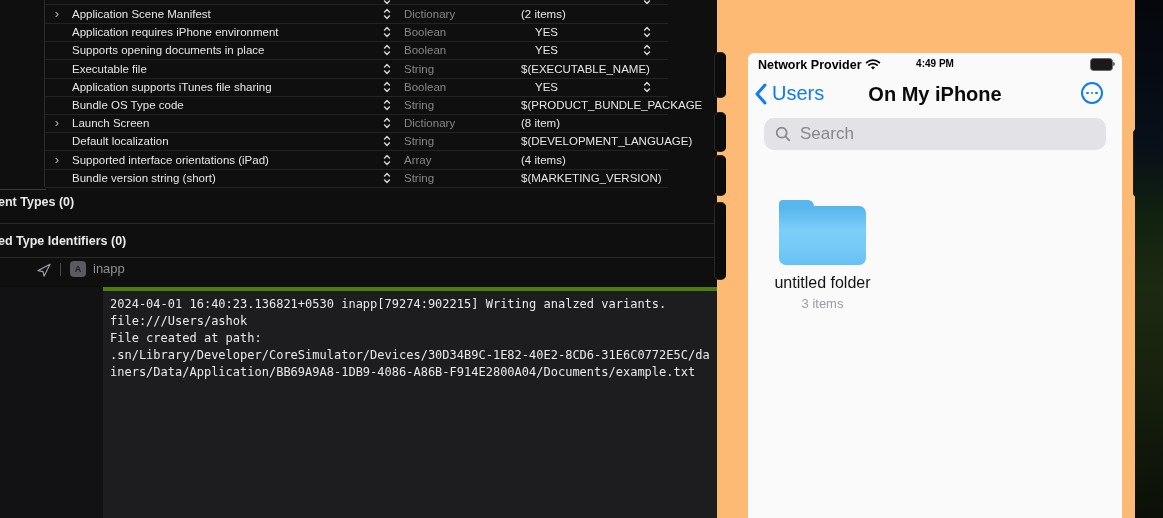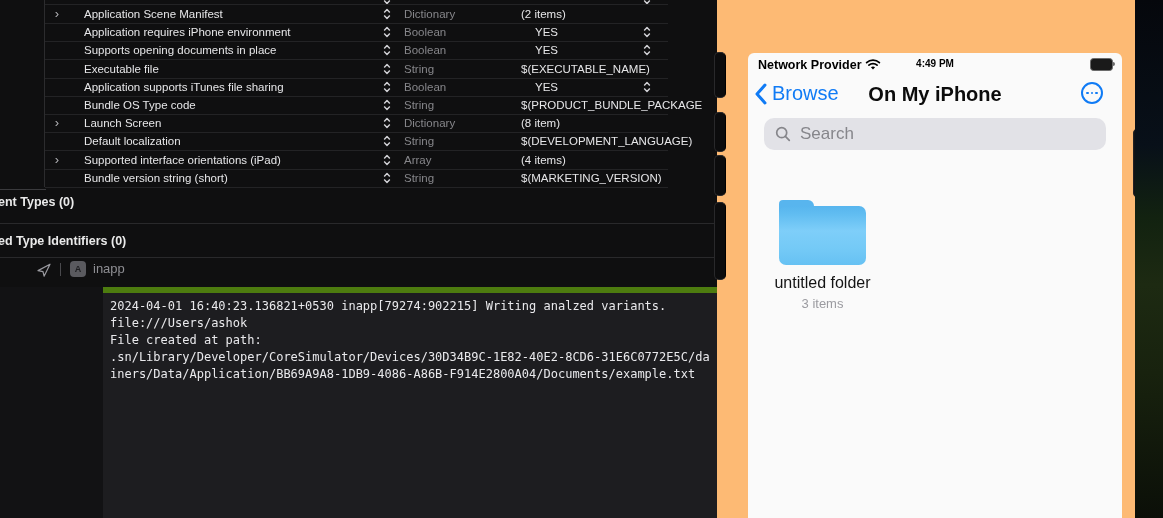--- a/index.html
+++ b/index.html
@@ -8,21 +8,21 @@
 
   
   #xcode{position:absolute;left:0;top:0;width:717px;height:518px;background:#0f0f10;}
 
   #plist-table{position:absolute;left:44px;top:0;width:623px;height:187px;
                border-left:1px solid #2c2c2e;}
   .plist-row{position:absolute;left:0;width:623px;height:18px;
              border-bottom:1px solid #232325;font-size:11.5px;color:#e6e6e8;}
   .plist-row .cell{position:absolute;top:0;height:18px;line-height:18px;white-space:nowrap;}
   .disc{left:4px;width:16px;color:#b2b2b6;font-size:13px;text-align:center;}
-  .keyc{left:39px;width:300px;overflow:hidden;}
+  .keyc{left:27px;width:300px;overflow:hidden;}
   .stepc{left:335px;width:14px;display:flex;align-items:center;justify-content:center;}
   .typec{left:359px;width:72px;color:#86868a;}
   .valc{left:437px;width:182px;overflow:hidden;margin-left:39px;}
   .valc.bool{padding-left:14px;width:168px;}
   .vstepc{left:595px;width:14px;display:flex;align-items:center;justify-content:center;}
   .partial{height:4px;overflow:hidden;border-bottom:1px solid #232325;}
   .partial .stepc,.partial .vstepc{top:-10px;}
 
   #table-foot-line{position:absolute;left:0;top:189px;width:46px;height:1px;background:#3a3a3d;}
 
@@ -35,21 +35,21 @@
   #loc-arrow{position:absolute;left:36px;top:4px;}
   #tb-divider{position:absolute;left:60px;top:5px;width:1px;height:13px;background:#49494d;}
   #proc-badge{position:absolute;left:70px;top:3px;width:16px;height:16px;border-radius:4px;
               background:#5a5a5f;display:flex;align-items:center;justify-content:center;}
   #proc-badge span{font-size:9px;font-weight:bold;color:#1d1d20;}
   #proc-name{position:absolute;left:93px;top:3px;font-size:13px;color:#8e8e93;}
 
   
   #console-gutter{position:absolute;left:0;top:287px;width:103px;height:231px;background:#121214;}
   #console-out{position:absolute;left:103px;top:287px;width:614px;height:231px;background:#1d1d20;
-               border-top:6px solid #4d7c0f;box-sizing:border-box;overflow:hidden;}
+               border-top:4px solid #4d7c0f;box-sizing:border-box;overflow:hidden;}
   .console-line{margin:0 0 0 7px;font-family:"DejaVu Sans Mono",monospace;font-size:12px;
                 line-height:17px;color:#e9e9ec;white-space:pre;}
   #console-out .console-line:first-child{margin-top:5px;}
 
   
   #sim-bezel{position:absolute;left:717px;top:0;width:418px;height:518px;background:#fdba74;}
   .side-btn{position:absolute;left:-3px;width:10px;border-radius:5px;background:#0c0c0d;
             border:1px solid #29292b;border-right-color:#000;}
 
   #sim-screen{position:absolute;left:31px;top:53px;width:374px;height:465px;background:#fafafa;
@@ -315,21 +315,21 @@
           <div class="shell"></div>
           <div class="cap"></div>
         </div>
       </div>
 
       <div id="nav-bar">
         <div id="back-btn">
           <svg width="13" height="22" viewBox="0 0 13 22">
             <path d="M11 2 L3 11 L11 20" fill="none" stroke="#107bf5" stroke-width="3" stroke-linecap="round" stroke-linejoin="round"></path>
           </svg>
-          <span id="back-label">Browse</span>
+          <span id="back-label">Users</span>
         </div>
         <div id="nav-title">On My iPhone</div>
         <div id="more-btn">
           <i></i>
             <i></i>
             <i></i>
         </div>
       </div>
 
       <div id="search-bar">

